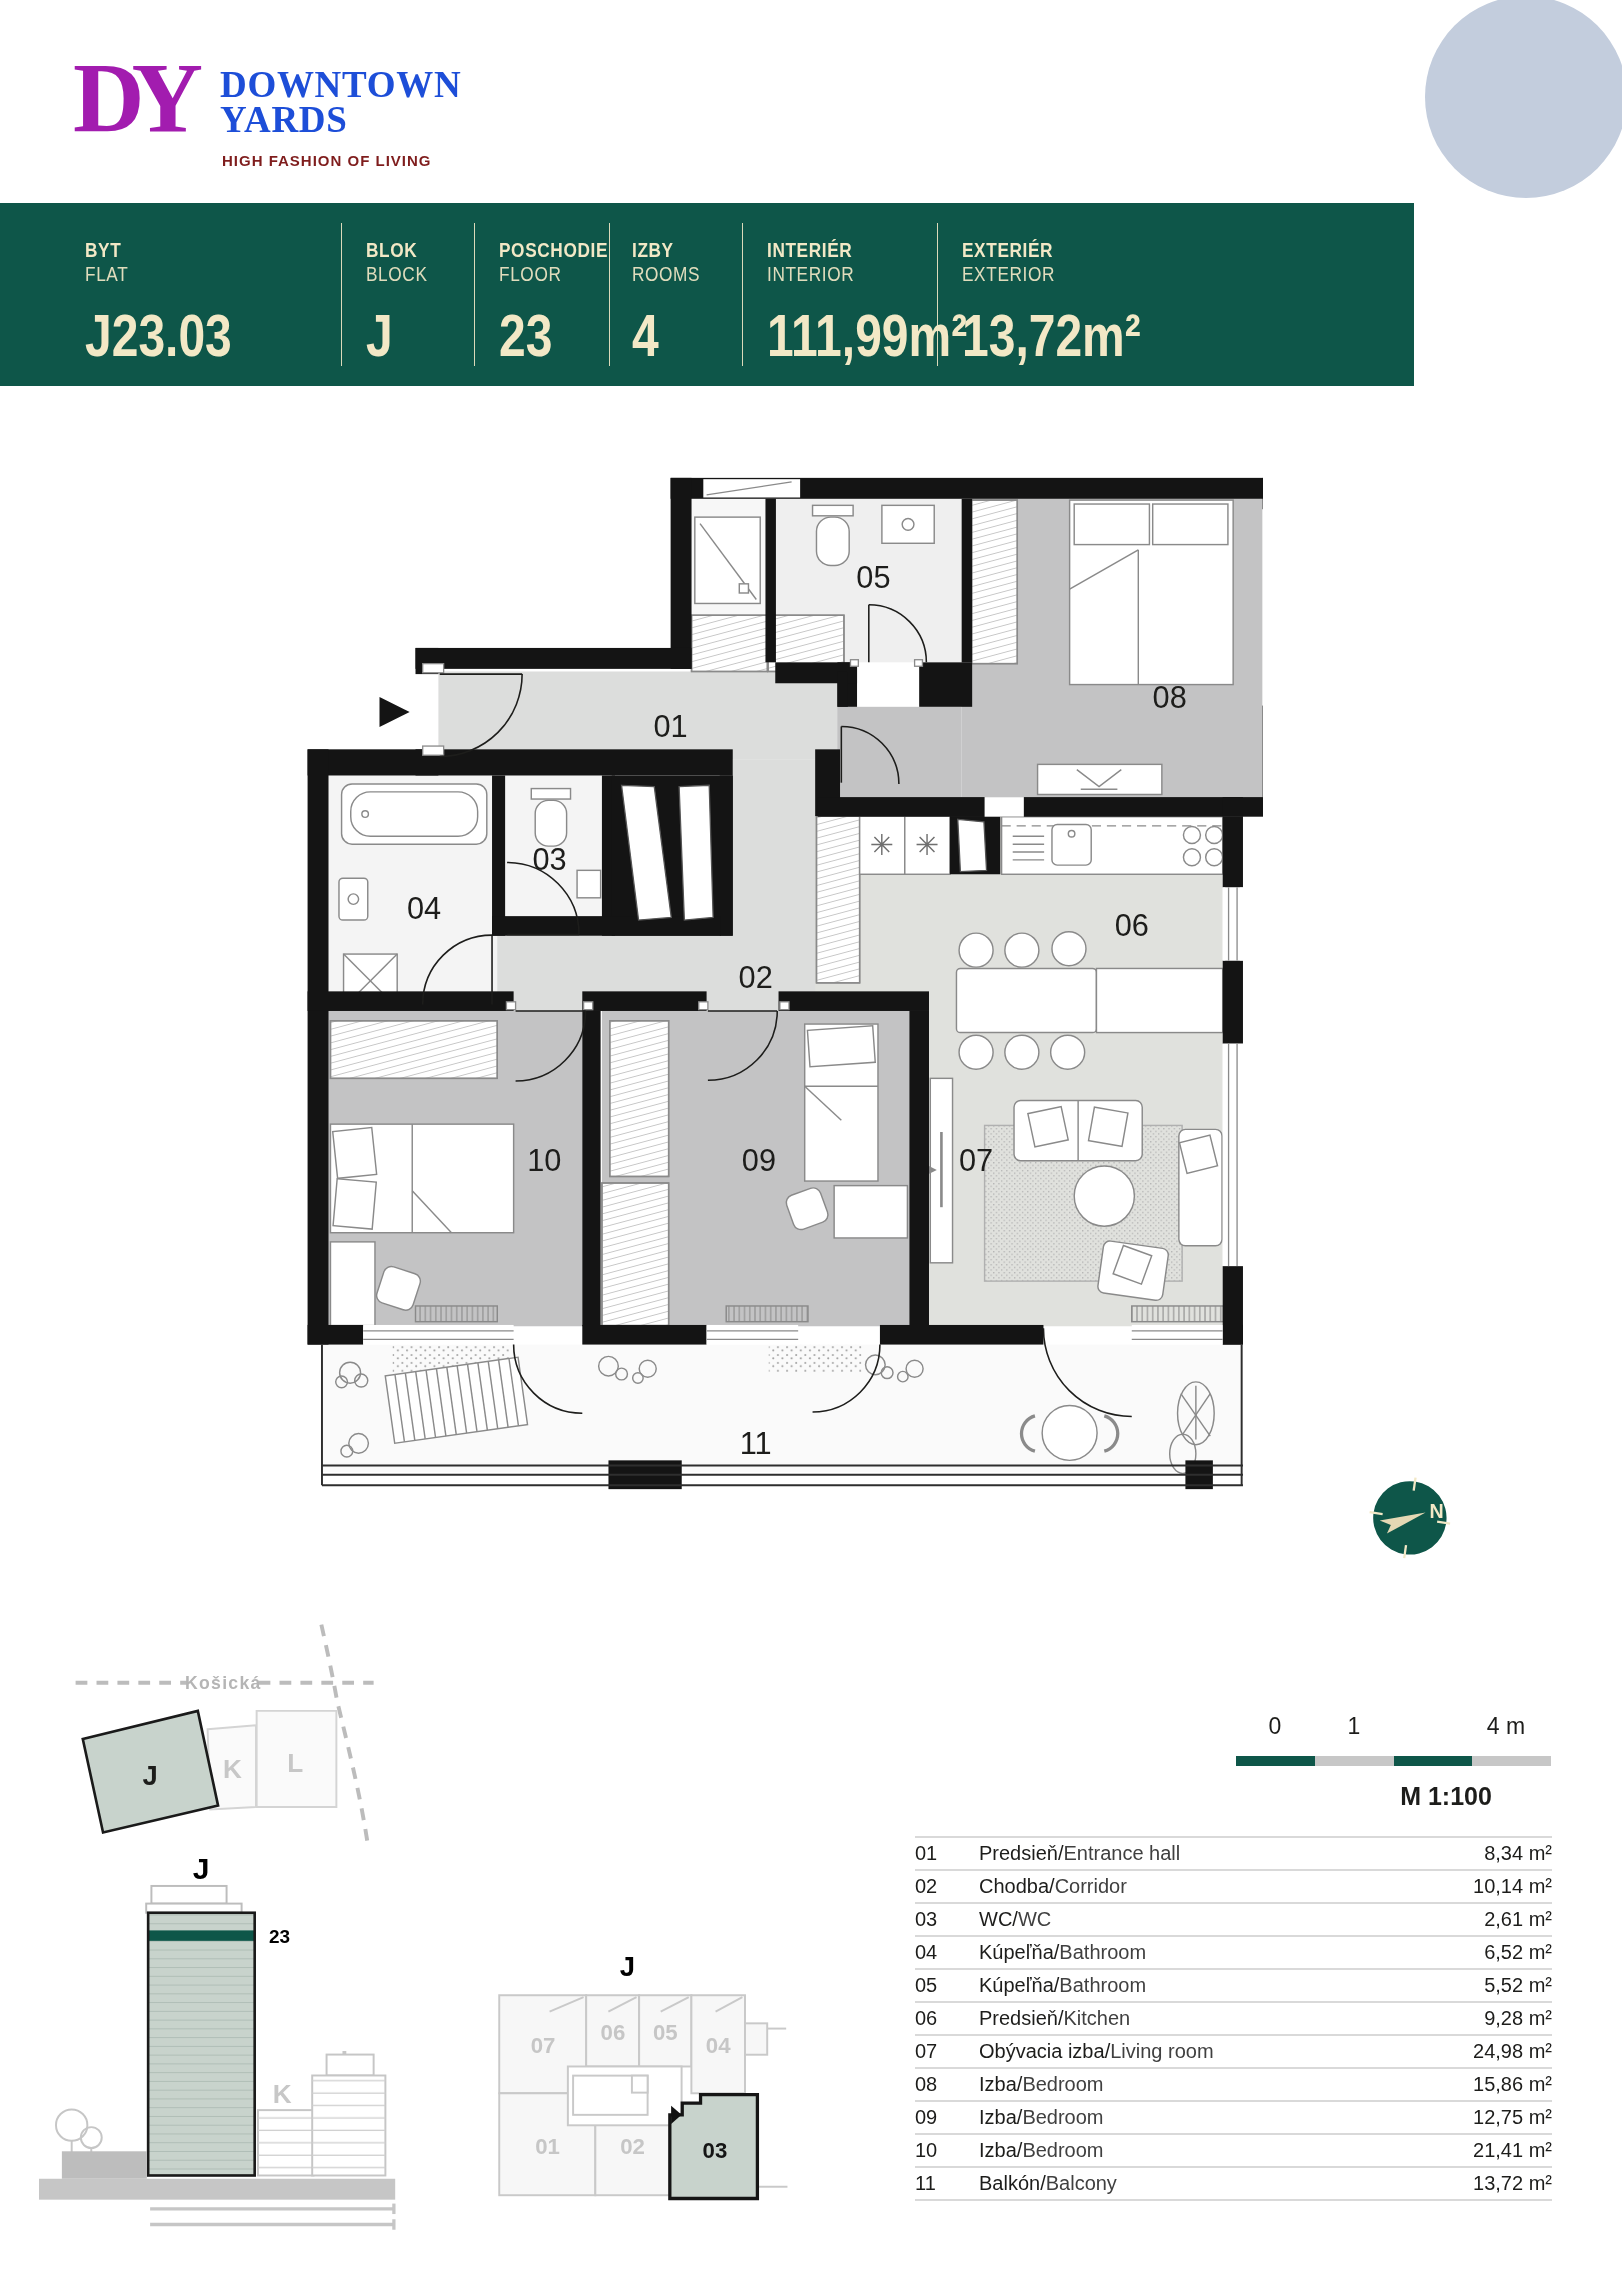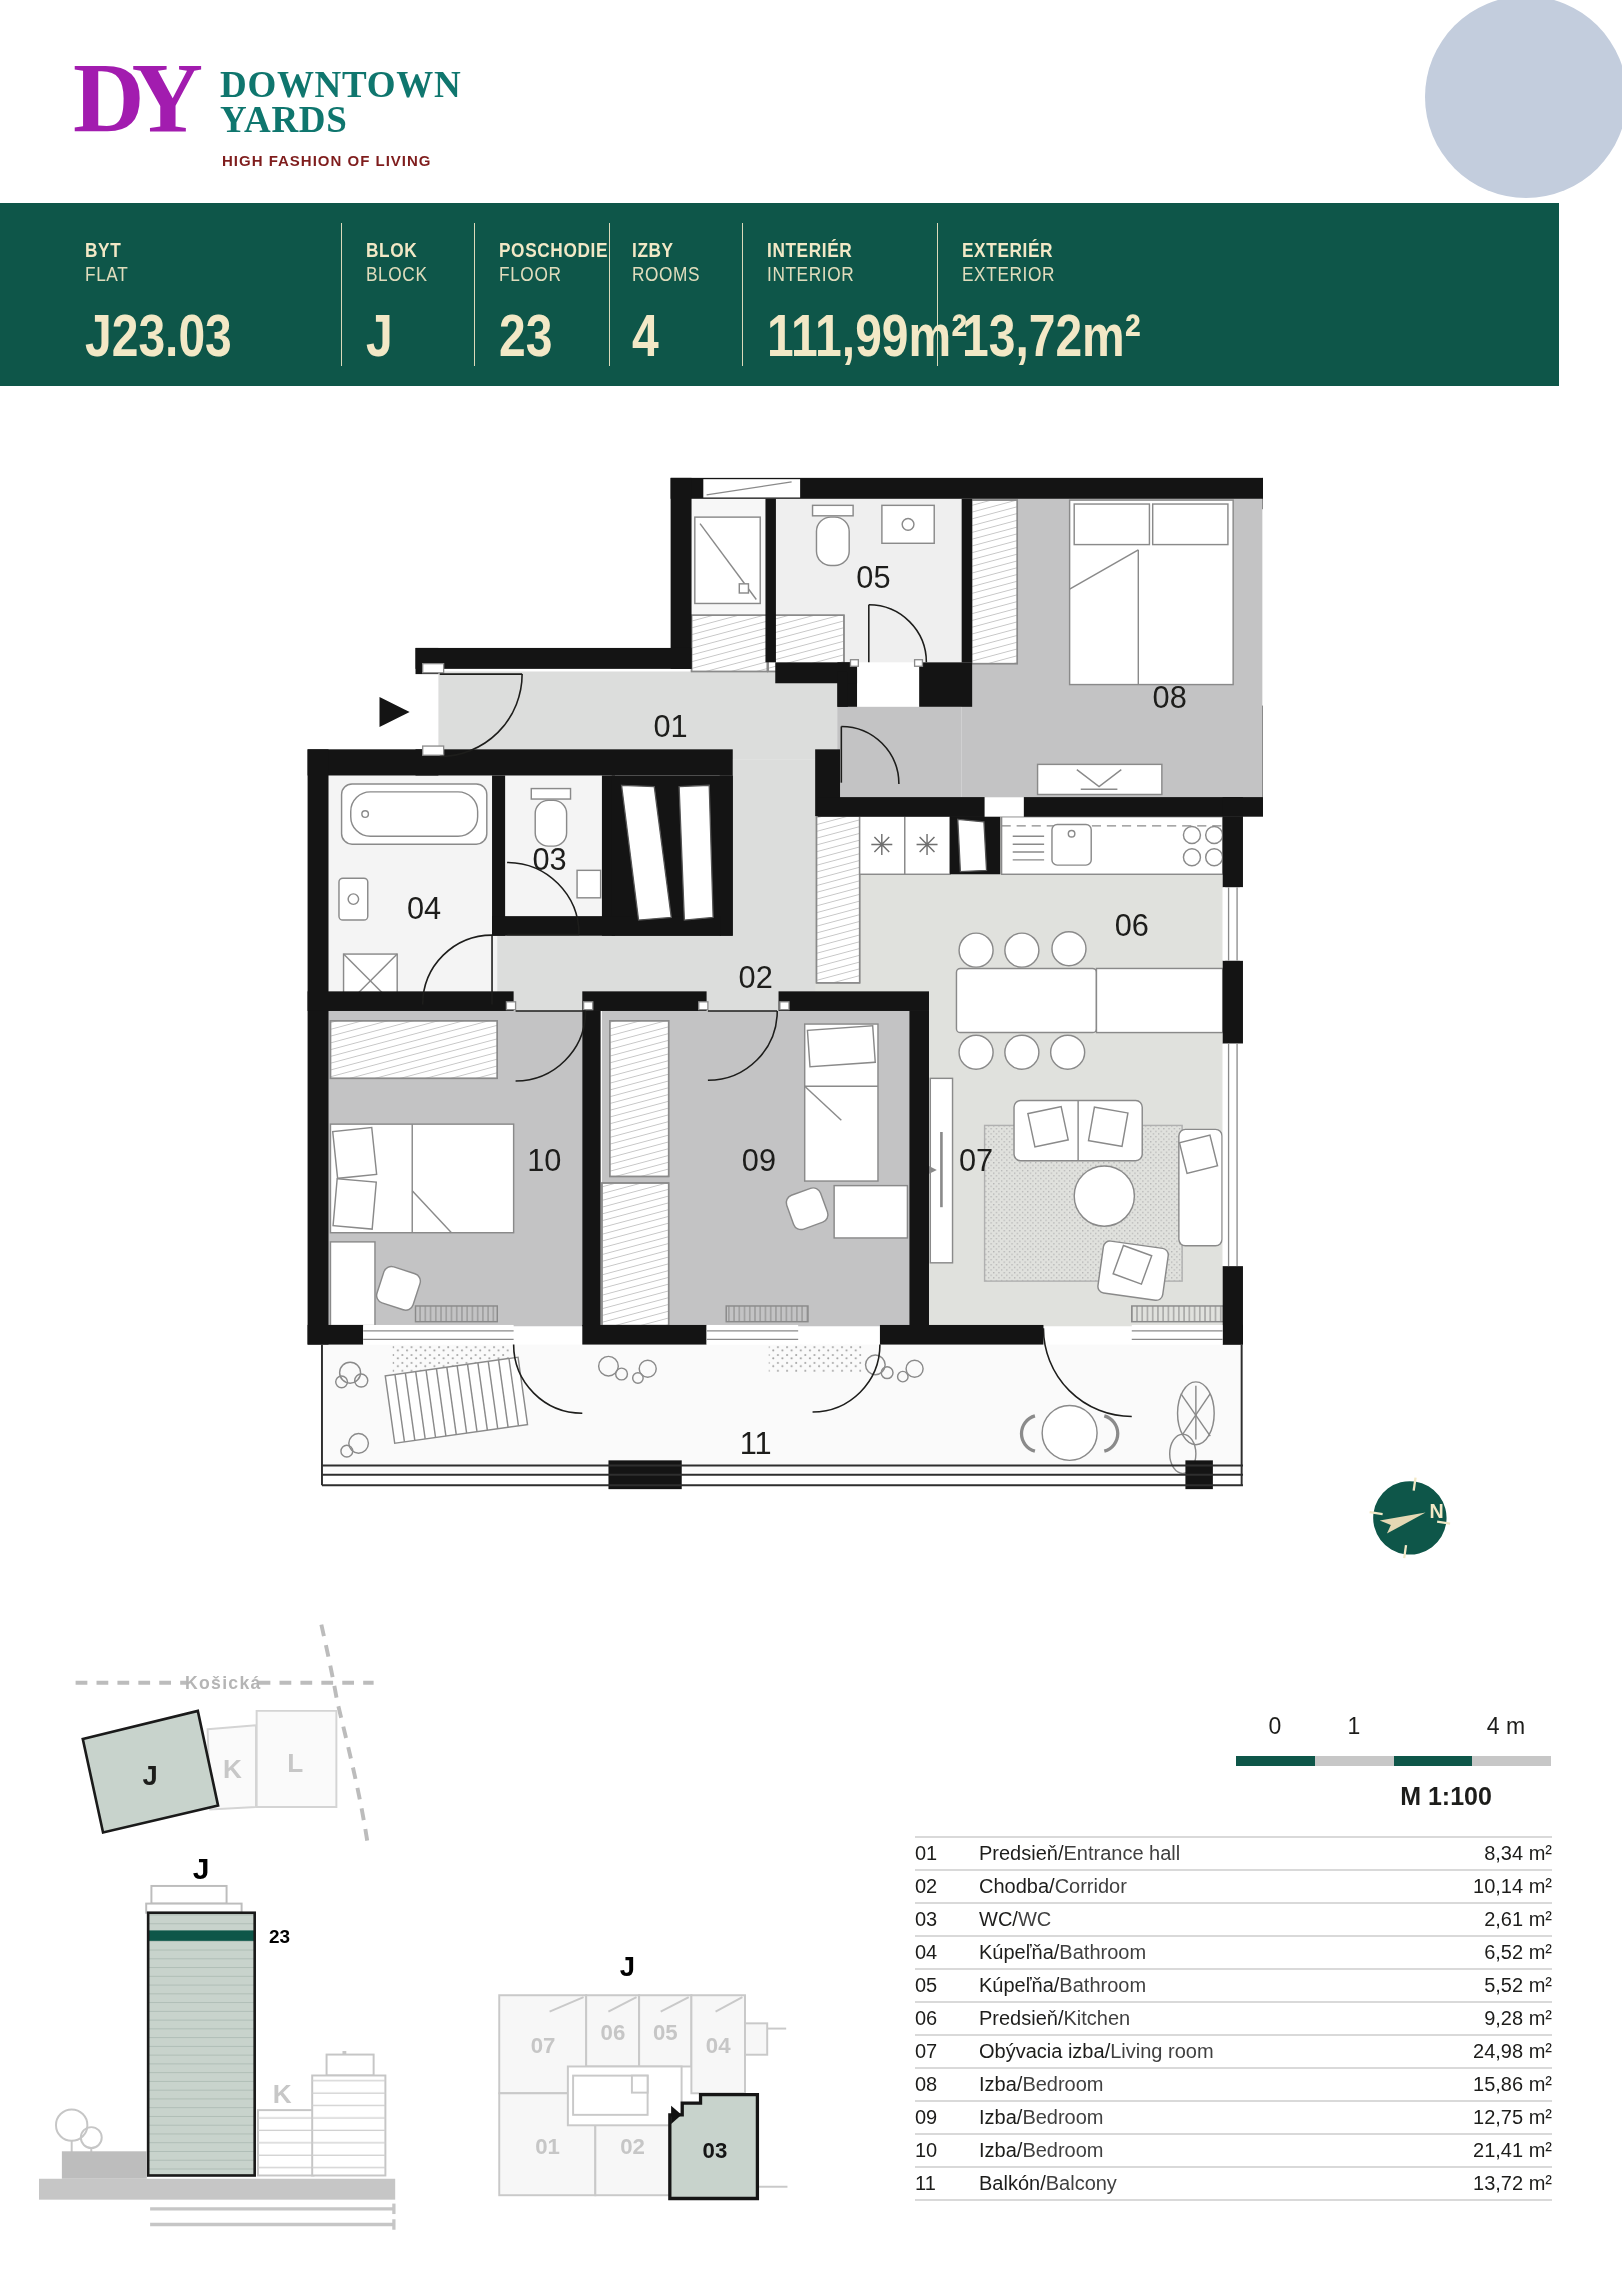--- a/index.html
+++ b/index.html
@@ -3,26 +3,26 @@
 <meta charset="utf-8">
 <style>
   html,body{margin:0;padding:0;background:#e8e8e8;}
   .page{position:relative;width:1623px;height:2295px;background:#ffffff;overflow:hidden;
         font-family:"Liberation Sans",sans-serif;color:#1d1d1b;}
   .abs{position:absolute;}
   
   .logo-dy{left:73px;top:48px;font-family:"Liberation Serif",serif;font-weight:700;
            font-size:99px;line-height:1;letter-spacing:-13px;color:#a21caf;}
   .logo-name{left:220px;top:67px;font-family:"Liberation Serif",serif;font-weight:600;
-             font-size:37px;line-height:.95;letter-spacing:0.7px;color:#0f766e;}
+             font-size:37px;line-height:.95;letter-spacing:0.7px;color:#1d4ed8;}
   .logo-tag{left:222px;top:152px;font-weight:700;font-size:15px;letter-spacing:1px;color:#7f1d1d;}
   
   .circle{left:1425px;top:-3.9px;width:202px;height:202px;border-radius:50%;background:#C3CDDD;}
   
-  .band{left:0;top:203px;width:1559px;height:183px;background:#0E5649;}
+  .band{left:0;top:203px;width:1414px;height:183px;background:#0E5649;}
   .hcol{position:absolute;top:0;height:183px;}
   .hlab{position:absolute;font-size:19.6px;font-weight:700;letter-spacing:0.7px;color:#F2E8C6;
         transform:scaleX(.88);transform-origin:0 0;white-space:nowrap;}
   .hlab.sub{font-weight:400;opacity:.92;}
   .hval{position:absolute;font-size:60px;font-weight:700;color:#F2E8C6;line-height:1;
         transform:scaleX(.8);transform-origin:0 0;white-space:nowrap;}
   .hdiv{position:absolute;top:19.6px;width:1.3px;height:143px;background:#F2E8C6;opacity:.9;}
   
   .legend{left:915px;top:1836px;width:637px;border-top:2px solid #D9D9D9;font-size:20px;}
   .lrow{display:flex;align-items:center;height:31px;border-bottom:2px solid #D9D9D9;}

